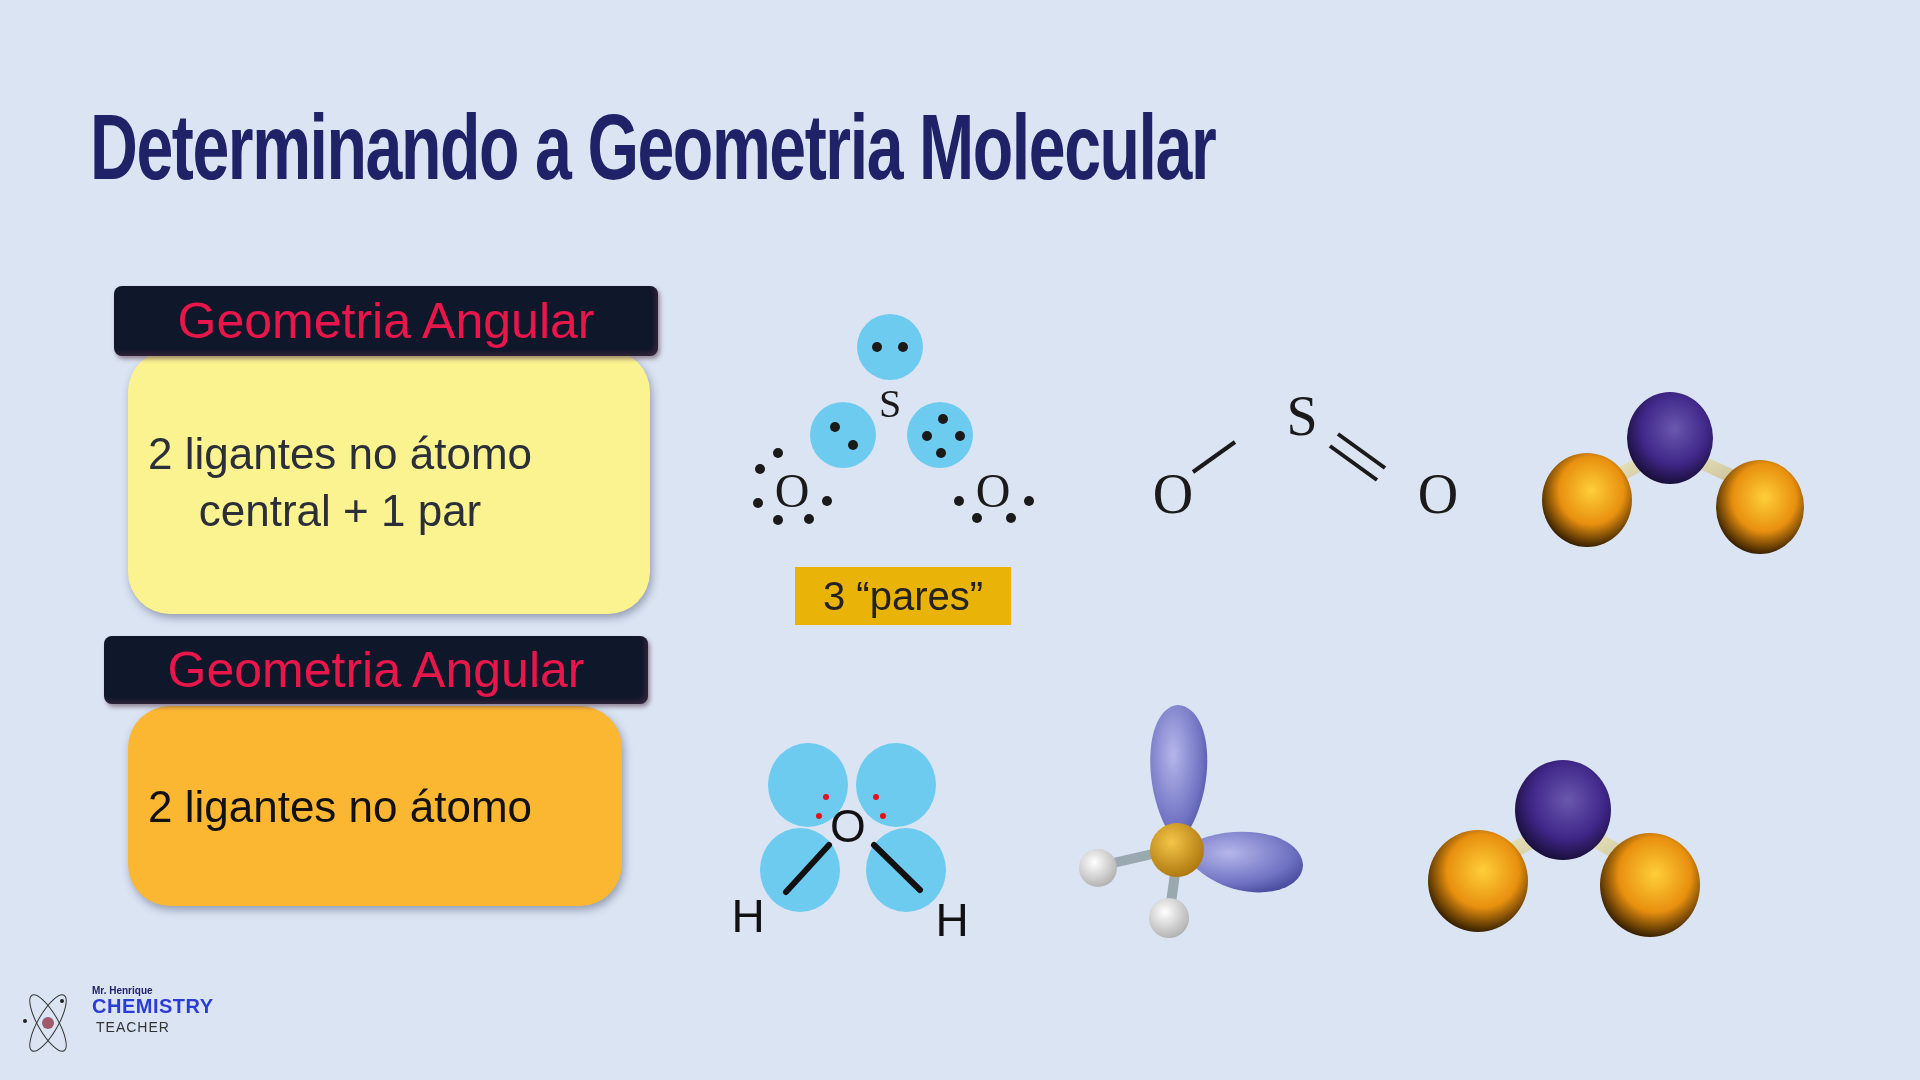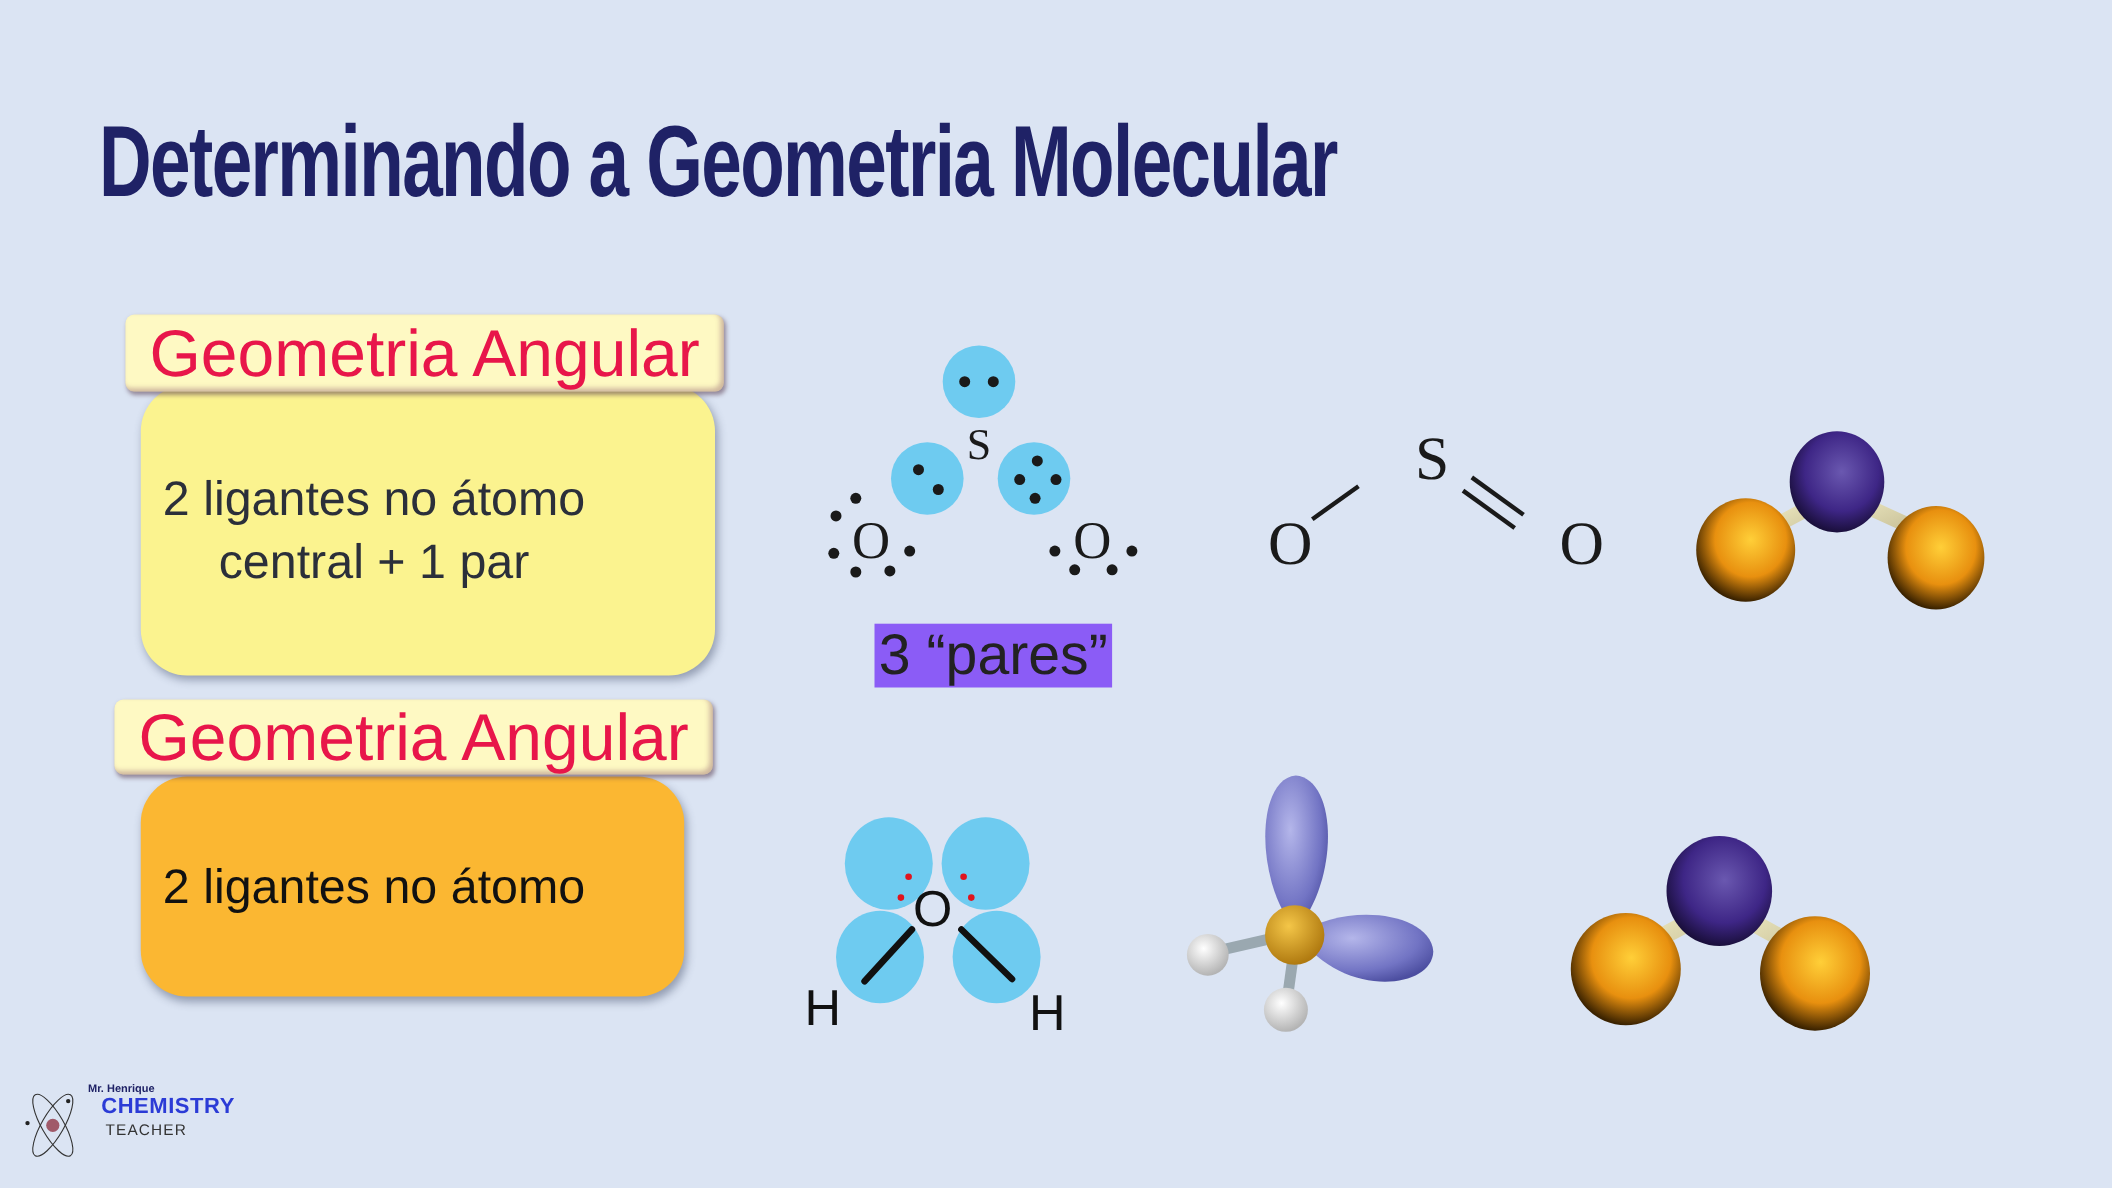--- a/index.html
+++ b/index.html
@@ -17,25 +17,25 @@
     font-size: 92px;
     line-height: 110px;
     color: #1f2266;
     letter-spacing: -2px;
     transform: scaleX(0.72);
     transform-origin: left center;
     white-space: nowrap;
   }
   .card-header {
     position: absolute;
-    background: #fef9c3;
+    background: #0f172a;
     border-radius: 8px;
     box-shadow: 2px 3px 4px rgba(90,60,80,0.55), inset -3px -3px 5px rgba(120,60,90,0.35);
     color: #e8164a;
-    font-size: 60px;
+    font-size: 50px;
     display: flex; align-items: center; justify-content: center;
     z-index: 2;
     white-space: nowrap;
   }
   .card-body {
     position: absolute;
     border-radius: 42px;
     box-shadow: 2px 4px 8px rgba(60,70,100,0.45);
     display: flex; align-items: center; 
     text-align: center;
@@ -55,32 +55,32 @@
     color: #111;
     font-size: 44px; line-height: 57px;
   }
   .card-body .txt { padding: 0 20px; }
   sup.minus { font-size: 28px; vertical-align: 18px; }
 
   .fig { position: absolute; }
   .pares-label {
     position: absolute; left: 795px; top: 567px;
     width: 216px; height: 58px;
-    background: #8b5cf6;
+    background: #eab308;
     color: #222;
-    font-size: 52px; line-height: 58px;
+    font-size: 40px; line-height: 58px;
     padding-left: 0;
     display: flex; align-items: center; justify-content: center;
   }
 
   .logo {
     position: absolute; left: 20px; top: 985px; width: 160px; height: 75px;
   }
   .logo-small {
-    position: absolute; left: 60px; top: 0px;
+    position: absolute; left: 72px; top: 0px;
     font-size: 10px; font-weight: bold; color: #1f2266;
     white-space: nowrap;
   }
   .logo-main {
     position: absolute; left: 28px; top: 10px;
     font-size: 20px; font-weight: bold; color: #2b3bd6;
     letter-spacing: 0.5px; white-space: nowrap; margin-left: 44px;
   }
   .logo-sub {
     position: absolute; left: 76px; top: 34px;

